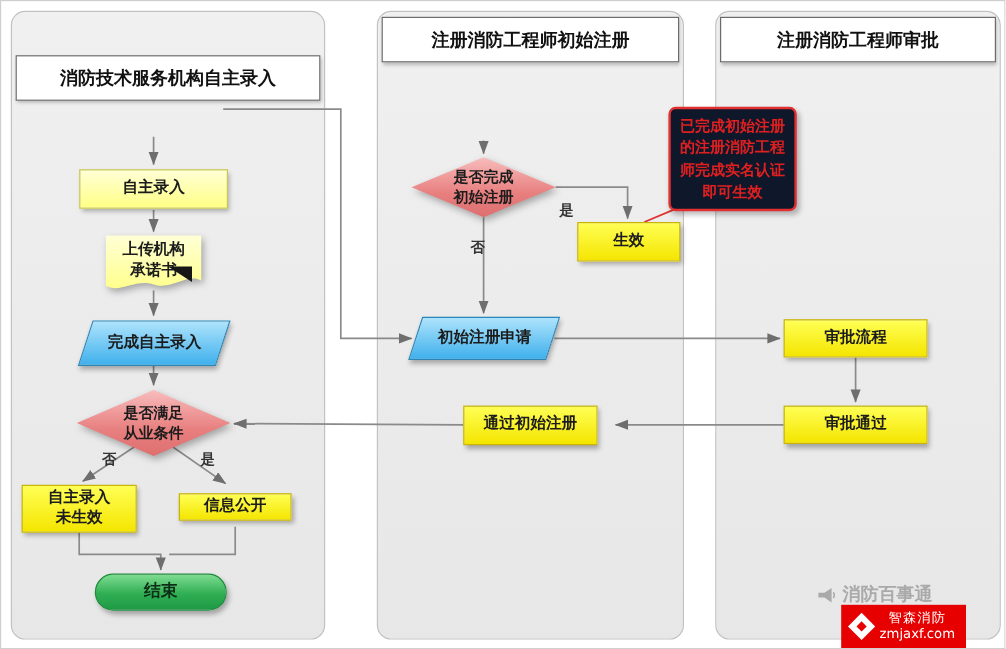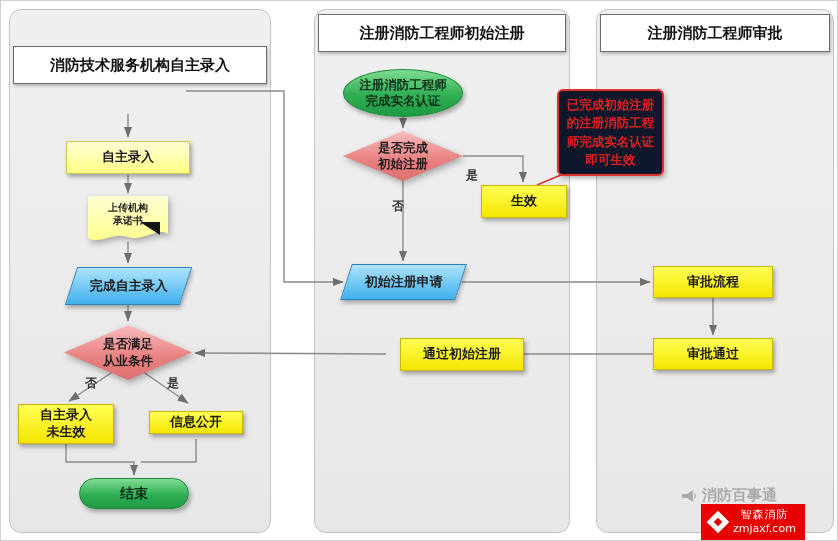--- a/index.html
+++ b/index.html
@@ -56,21 +56,21 @@
     display:flex; align-items:center; justify-content:center; text-align:center;
     font-size:12.5px; font-weight:600; color:#1c1c1c; white-space:pre-line; line-height:1.3;
   }
   .doc-wrap { position:absolute; filter:drop-shadow(2px 3px 3px rgba(0,0,0,.3)); z-index:2; }
   .doc {
     width:100%; height:100%; position:relative;
     clip-path:path("M0 0 L80 0 L80 38 C68 31 56 46 40 41 C24 36 12 49 0 42 Z");
     background:linear-gradient(180deg,#ffffd6,#ffff85);
     display:flex; align-items:flex-start; justify-content:center;
     padding-top:5px; box-sizing:border-box;
-    font-size:10px; font-weight:600; color:#1c1c1c; white-space:pre-line;
+    font-size:13px; font-weight:600; color:#1c1c1c; white-space:pre-line;
     text-align:center; line-height:1.3;
   }
   .doc-fold {
     position:absolute; left:52px; top:26px; width:0; height:0;
     border-top:13px solid #161616; border-left:20px solid transparent;
   }
   .branch-label { position:absolute; font-size:12px; font-weight:600; color:#333; z-index:3; }
   .callout {
     position:absolute; background:#0f172a; border:2px solid #e03030; border-radius:6px;
     color:#e02020; font-size:12.5px; font-weight:bold; line-height:1.48;
@@ -156,33 +156,31 @@
     <div class="diamond">是否满足
 从业条件</div>
   </div>
   <span class="branch-label" style="left:84px; top:374px;">否</span>
   <span class="branch-label" style="left:166px; top:374px;">是</span>
   <div class="node rect-bright" style="left:17px; top:403px; width:96px; height:40px;">自主录入
 未生效</div>
   <div class="node rect-bright" style="left:148px; top:410px; width:94px; height:23px;">信息公开</div>
   <div class="node stadium" style="left:78px; top:477px; width:110px; height:31px;">结束</div>
 
-  <div class="node ellipse" style="left:342px; top:68px; width:120px; height:48px; font-size:12.5px;">注册消防工程师
-完成实名认证</div>
   <div class="diamond-wrap" style="left:342px; top:130px; width:120px; height:50px;">
     <div class="diamond">是否完成
 初始注册</div>
   </div>
   <span class="branch-label" style="left:465px; top:166px;">是</span>
   <span class="branch-label" style="left:391px; top:197px;">否</span>
   <div class="node rect-bright" style="left:480px; top:184px; width:86px; height:33px;">生效</div>
   <div class="node para" style="left:345px; top:263px; width:115px; height:36px;">
     <span>初始注册申请</span>
   </div>
-  <div class="node rect-bright" style="left:399px; top:337px; width:124px; height:33px;">通过初始注册</div>
+  <div class="node rect-bright" style="left:385px; top:337px; width:112px; height:33px;">通过初始注册</div>
 
   <div class="callout" style="left:556px; top:88px; width:103px; height:83px;">已完成初始注册
 的注册消防工程
 师完成实名认证
 即可生效</div>
 
   <div class="node rect-bright" style="left:652px; top:265px; width:120px; height:32px;">审批流程</div>
   <div class="node rect-bright" style="left:652px; top:337px; width:120px; height:32px;">审批通过</div>
 
   <div class="watermark" style="left:680px; top:485px;justify-content:space-between;">

